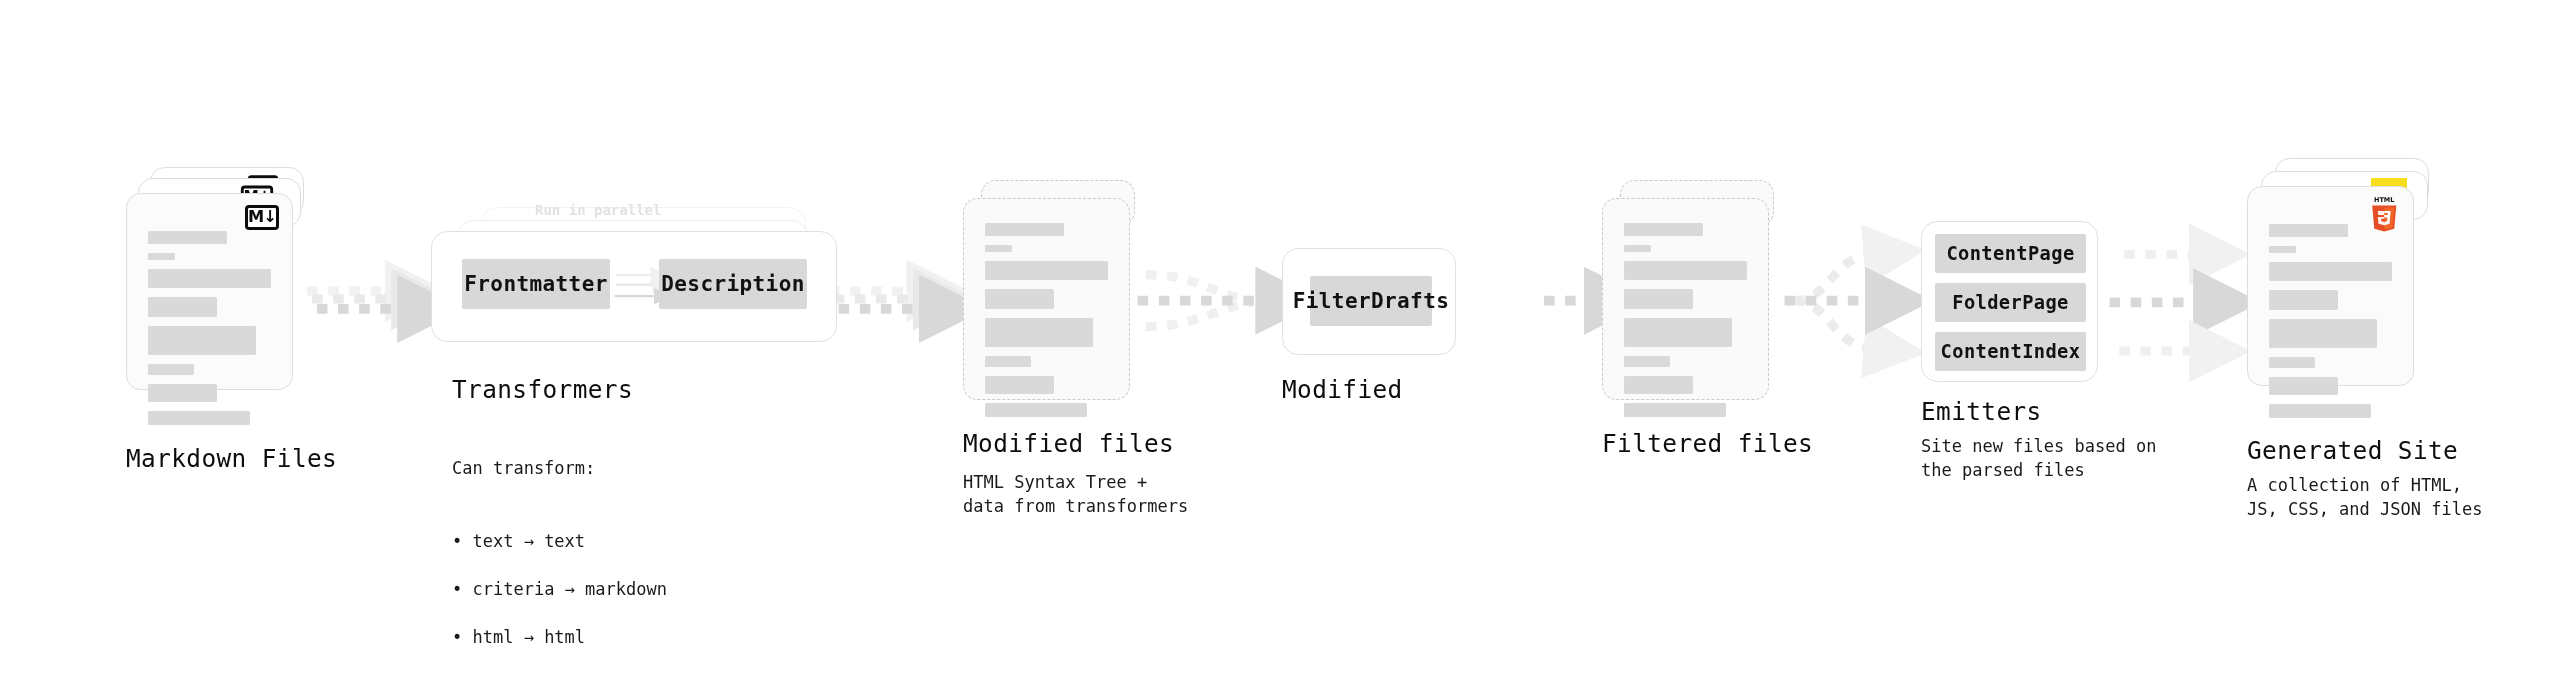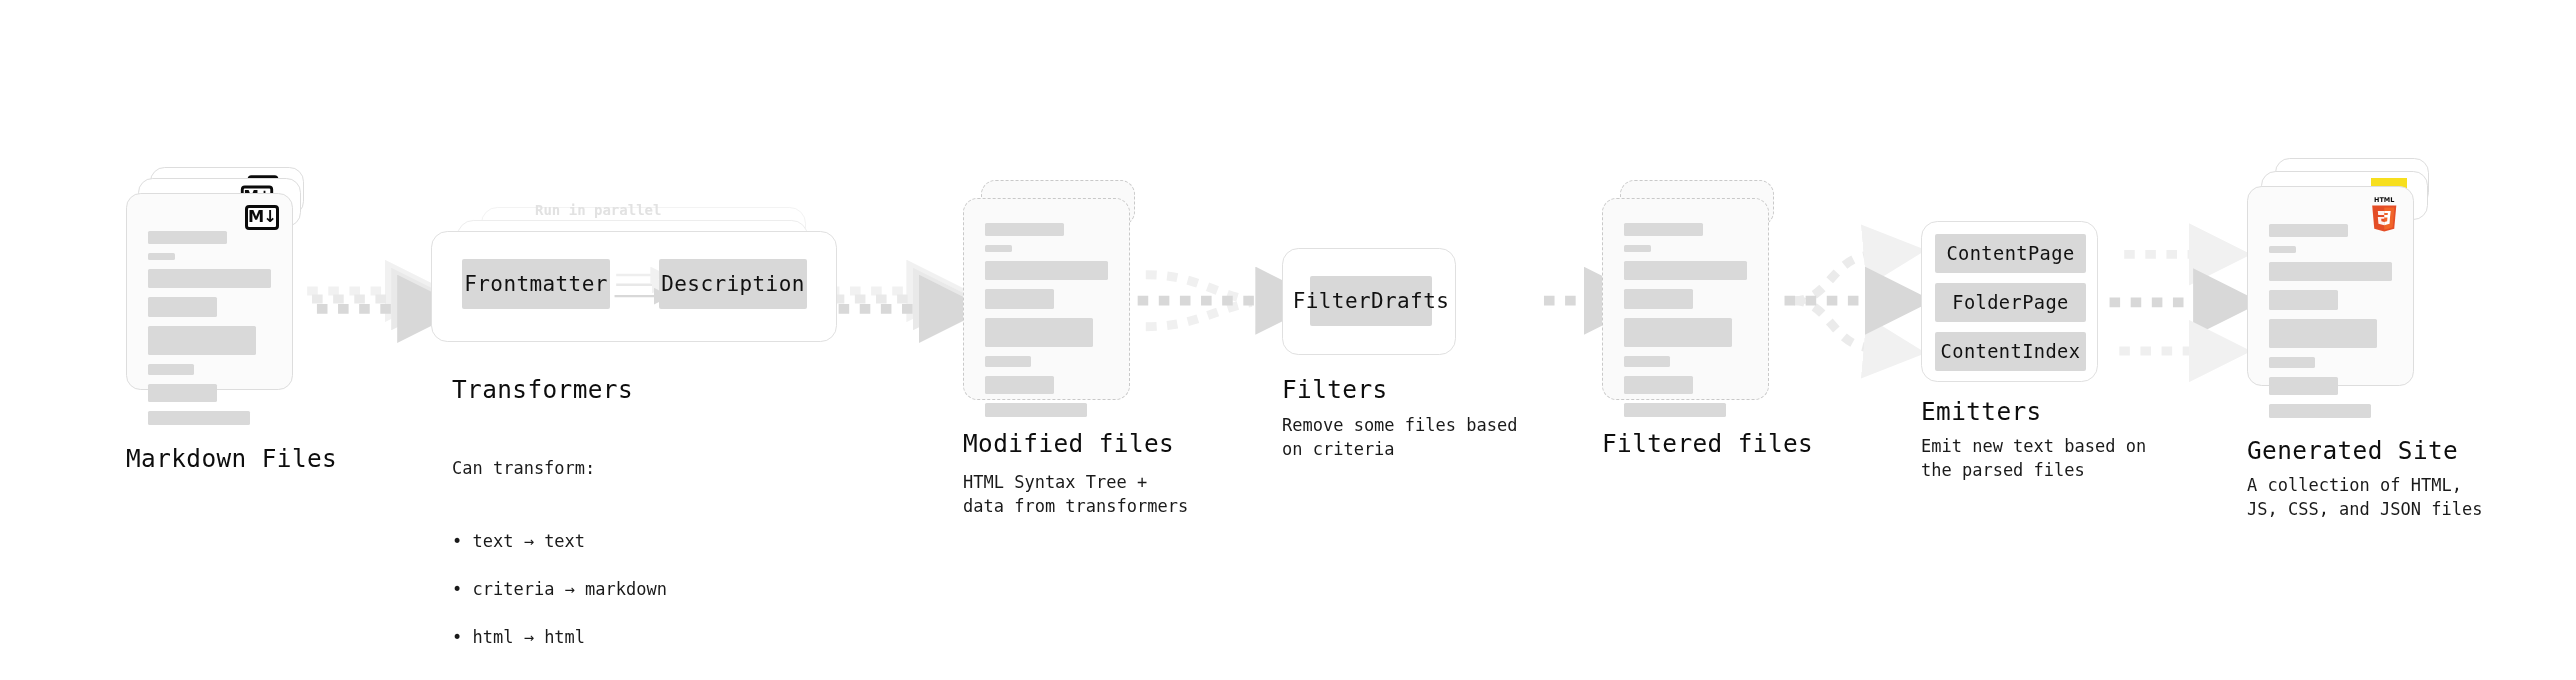--- a/index.html
+++ b/index.html
@@ -84,20 +84,21 @@
 
   .chip {
     position: absolute;
     background: #d8d8d8;
     border-radius: 2px;
     display: flex; align-items: center; justify-content: center;
     font-size: 21px;
     color: #111111;
     white-space: nowrap;
     letter-spacing: 0.4px;
+    font-weight: bold;
   }
   .chip.g2 { background: #e6e6e6; color: transparent; }
   .chip.g3 { background: #efefef; color: transparent; }
 
   
   .title {
     position: absolute;
     font-size: 24.4px;
     color: #0d0d0d;
     white-space: nowrap;
@@ -255,23 +256,21 @@
     </div>
   </div>
   <div class="title" style="left:963px; top:429px;text-align:right;">Modified files</div>
   <div class="desc" style="left:963px; top:470px;">HTML Syntax Tree +
 data from transformers</div>
 
   <div class="node" style="left:1282px; top:248px; width:174px; height:126px;">
     <div class="box" style="left:0px; top:0px; width:174px; height:107px;"></div>
     <div class="chip" style="left:28px; top:28px; width:122px; height:50px;">FilterDrafts</div>
   </div>
-  <div class="title" style="left:1282px; top:375px;">Filters</div>
-  <div class="desc" style="left:1282px; top:413px;">Remove some files based
-on criteria</div>
+  <div class="title" style="left:1282px; top:375px;">Modified</div>
 
   <div class="docstack" style="left:1602px; top:180px; width:187px; height:260px;">
     <div class="doc dashed" style="left:18px; top:0px; width:154px; height:46px;"></div>
     <div class="doc dashed" style="left:0px; top:18px; width:167px; height:202px;">
       <div class="doc-lines" style="top:24.4px;">
         <div class="ln" style="width:64%; height:13px;"></div>
         <div class="ln" style="width:22%; height:6.5px;"></div>
         <div class="ln" style="width:100%; height:19.5px;"></div>
         <div class="ln" style="width:56%; height:19.5px;"></div>
         <div class="ln" style="width:88%; height:29px;"></div>
@@ -283,21 +282,21 @@
   </div>
   <div class="title" style="left:1602px; top:429px;">Filtered files</div>
 
   <div class="node" style="left:1921px; top:221px; width:177px; height:161px;">
     <div class="box" style="left:0px; top:0px; width:177px; height:161px;"></div>
     <div class="chip" style="left:14px; top:13px; width:151px; height:39px; font-size:18.7px;">ContentPage</div>
     <div class="chip" style="left:14px; top:62px; width:151px; height:39px; font-size:18.7px;">FolderPage</div>
     <div class="chip" style="left:14px; top:111px; width:151px; height:39px; font-size:18.7px;">ContentIndex</div>
   </div>
   <div class="title" style="left:1921px; top:397px;">Emitters</div>
-  <div class="desc" style="left:1921px; top:434px;">Emit new text based on
+  <div class="desc" style="left:1921px; top:434px;">Site new files based on
 the parsed files</div>
 
   <div class="docstack" style="left:2247px; top:158px; width:203px; height:268px;">
 
     <div class="doc back2" style="left:28px; top:0px; width:154px; height:49px;"></div>
     <div class="badge" style="left:122px; top:7.3px;">
       <svg width="24.4" height="28" viewBox="0 0 30 34">
         <text x="15" y="14" font-size="9" font-family="DejaVu Sans, sans-serif" font-weight="700" fill="#0b0b0b" text-anchor="middle">CSS</text>
         <rect x="1" y="17" width="28" height="4" fill="#264de4"></rect>
       </svg>

